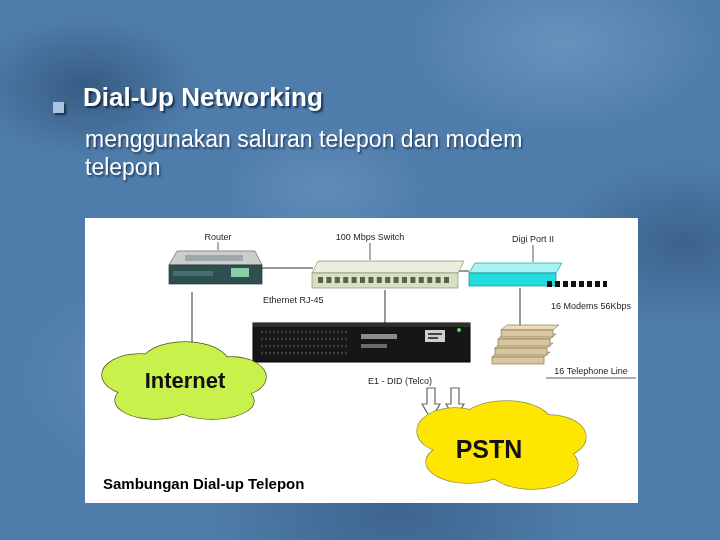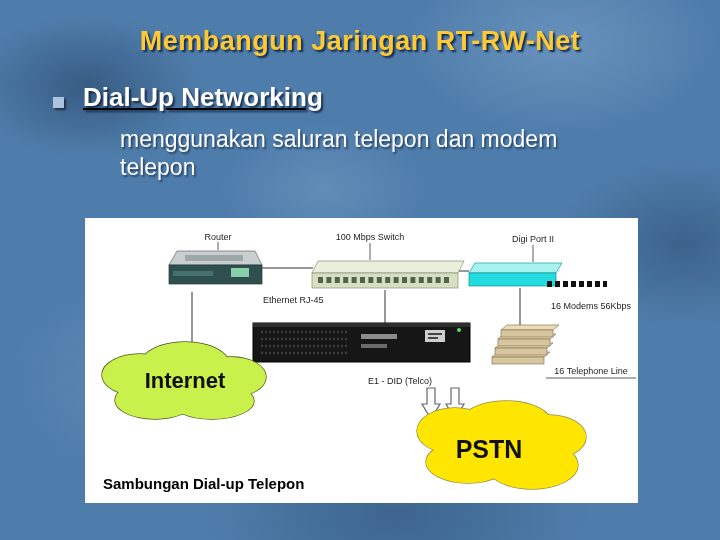--- a/index.html
+++ b/index.html
@@ -14,48 +14,46 @@
       radial-gradient(ellipse 260px 170px at 25% 70%, rgba(140,175,212,.28), transparent 65%),
       radial-gradient(ellipse 300px 190px at 55% 95%, rgba(20,45,78,.30), transparent 65%),
       radial-gradient(ellipse 160px 100px at 45% 35%, rgba(150,185,222,.25), transparent 65%),
       #4f7dab;
   }
   .title {
     position:absolute; top:26px; left:0; width:100%;
     text-align:center; font-size:27px; font-weight:bold; letter-spacing:.5px;
     color:#ffc933; text-shadow:2px 2px 2px #13294a;
   }
-  .bullet-row { position:absolute; top:82px; left:53px; display:flex; align-items:center;text-decoration:underline; }
+  .bullet-row { position:absolute; top:82px; left:53px; display:flex; align-items:flex-end; }
   .bullet-square {
     width:11px; height:11px; margin-top:10px; background:#a9c4e0;
     box-shadow:1.5px 1.5px 2px rgba(0,0,0,.55); flex:0 0 auto;
   }
   .bullet-heading {
     margin-left:19px; font-size:26px; font-weight:bold; color:#ffffff;
     text-shadow:2px 2px 2px rgba(10,25,50,.75);
   }
   .body-text {
     position:absolute; top:126px; left:85px;
     font-size:23px; color:#ffffff; line-height:1.2;
     text-shadow:1.5px 1.5px 2px rgba(10,25,50,.6);
-    margin-left:35px;
   }
   .panel {
     position:absolute; left:85px; top:218px; width:553px; height:285px;
     background:#ffffff;
   }
   svg text { font-family:"Liberation Sans", sans-serif; }
   .small-lbl { font-size:9px; fill:#1c1c1c; }
 </style>
 </head>
 <body>
 
 <div class="slide">
 
-  <div class="title">Membangun Jaringan RT-RW-Net</div>
 
   <div class="bullet-row">
     <span class="bullet-square"></span>
     <span class="bullet-heading">Dial-Up Networking</span>
   </div>
 
   <div class="body-text">
     <div>menggunakan saluran telepon dan modem</div>
     <div>telepon</div>
   </div>

